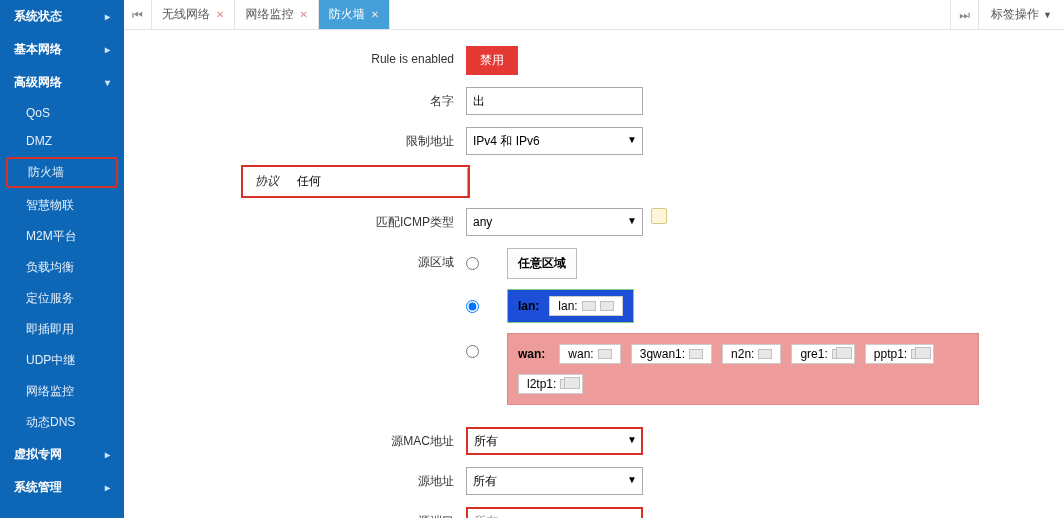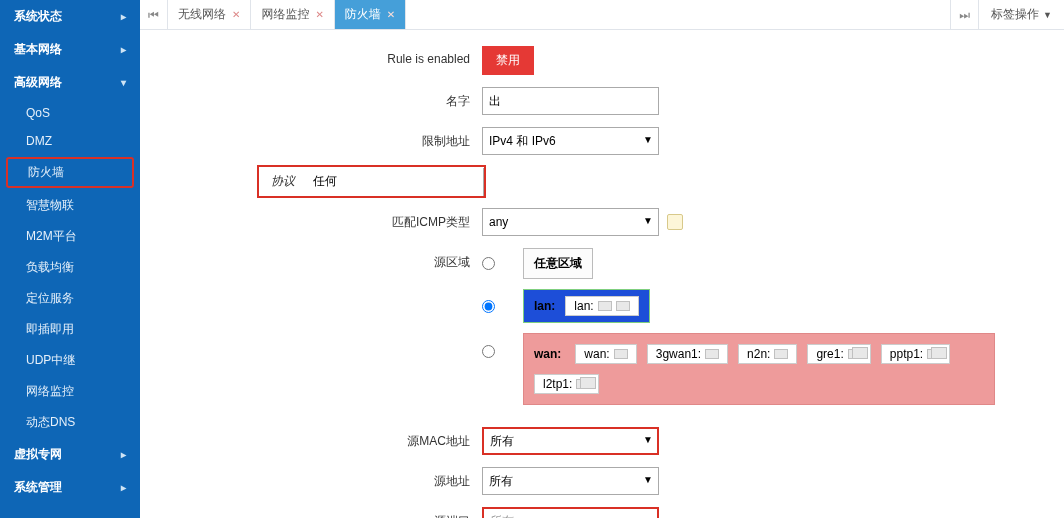--- a/index.html
+++ b/index.html
@@ -1,41 +1,41 @@
 <!DOCTYPE html>
 <html><head>
   <meta charset="utf-8">
   <style>
     * { box-sizing: border-box; margin: 0; padding: 0; font-family: "Microsoft YaHei", Arial, sans-serif; font-size: 12px; }
     body { background: #fff; }
     .app { display: flex; width: 1064px; height: 518px; overflow: hidden; }
 
     
-    .sidebar { width: 140px; background: #0e66b6; color: #fff; flex-shrink: 0; }
+    .sidebar { width: 124px; background: #0e66b6; color: #fff; flex-shrink: 0; }
     .side-cat { display: flex; align-items: center; justify-content: space-between; padding: 8px 14px; font-weight: bold; cursor: pointer; }
     .side-cat .chev { font-size: 10px; color: #cfe4f5; }
     .side-sub { padding: 7px 14px 7px 26px; cursor: pointer; color: #e6f0fa; }
     .side-sub.boxed { border: 2px solid #d93025; border-radius: 3px; margin: 2px 6px; padding: 5px 12px 5px 20px; }
 
     
     .main { flex: 1; display: flex; flex-direction: column; position: relative; }
     .tabbar { display: flex; align-items: stretch; border-bottom: 1px solid #e0e4ea; height: 30px; }
     .tab-nav { width: 28px; display: flex; align-items: center; justify-content: center; border-right: 1px solid #e0e4ea; color: #888; cursor: pointer; }
     .tab-nav.right { border-left: 1px solid #e0e4ea; border-right: none; margin-left: auto; }
     .tab { display: flex; align-items: center; gap: 6px; padding: 0 10px; border-right: 1px solid #e0e4ea; color: #555; cursor: pointer; }
     .tab .x { color: #d88; font-size: 10px; }
     .tab.active { background: #459fd9; color: #fff; }
     .tab.active .x { color: #ffe0d8; }
     .tab-ops { display: flex; align-items: center; padding: 0 12px; color: #555; cursor: pointer; gap: 4px; border-left: 1px solid #e0e4ea; }
 
     
     .form-wrap { flex: 1; padding: 16px 12px; overflow: auto; }
     .row { display: flex; align-items: flex-start; margin-bottom: 12px; }
     .row-label { width: 330px; text-align: right; color: #333; padding: 6px 12px 0 0; }
-    .row-ctrl { flex: 1; display: flex; align-items: center; gap: 8px; }
+    .row-ctrl { flex: 1; display: flex; gap: 8px; }
     .btn-danger { background: #e53935; color: #fff; border: none; padding: 6px 14px; cursor: pointer; }
     .txt, .sel { width: 177px; height: 28px; border: 1px solid #aaa; padding: 0 6px; background: #fff; }
     .sel { appearance: none; background: #fff; padding-right: 18px; }
     .sel-wrap { position: relative; display: inline-block; }
     .sel-wrap::after { content: "▼"; position: absolute; right: 6px; top: 7px; font-size: 10px; color: #000; pointer-events: none; }
     .boxed-red { border: 2px solid #d93025 !important; }
     .red-group { outline: 2px solid #d93025; outline-offset: 0; display: inline-flex; align-items: center; }
     .red-group .row-label-inner { padding: 6px 12px; font-style: italic; }
     .hint-icon { display: inline-block; width: 16px; height: 16px; border: 1px solid #d8c98a; background: #fdf6d8; border-radius: 2px; }
 

